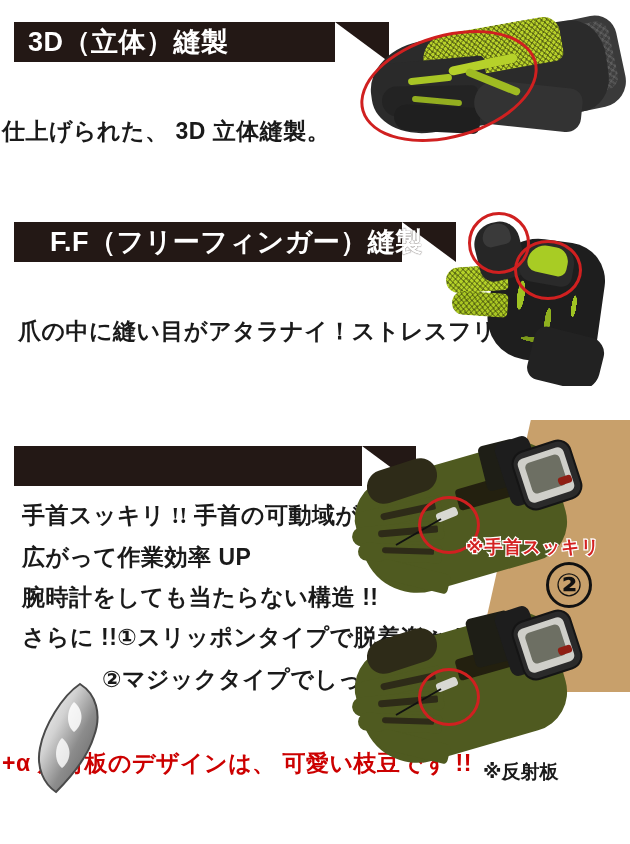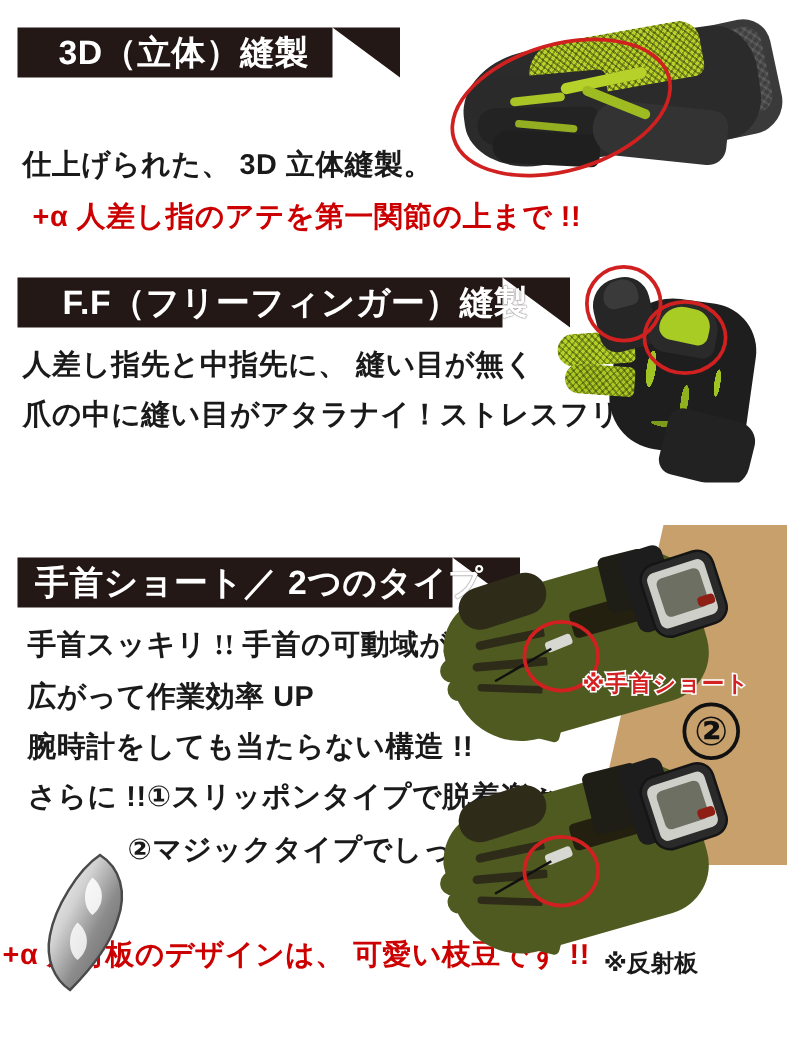--- a/index.html
+++ b/index.html
@@ -289,27 +289,26 @@
   }
 
   
   .pod { position: absolute; }
 </style>
 </head>
 <body>
 
 <div id="page">
 
-  <div class="banner" style="left:14px; top:22px; width:252px;justify-content:center;">
+  <div class="banner" style="left:14px; top:22px; width:321px;">
     <span class="banner-label">3D（立体）縫製</span>
     <span class="tail"></span>
   </div>
 
-  <div class="line" style="left:18px; top:120px;text-align:right;">仕上げられた、 3D 立体縫製。</div>
-  <div class="line red" style="left:26px; top:162px; font-size:23px;">+α  人差し指のアテを第一関節の上まで !!</div>
+  <div class="line" style="left:2px; top:120px;text-align:right;">仕上げられた、 3D 立体縫製。</div>
 
   <div class="photo g1-wrap">
     <div class="g1-cuff"></div>
     <div class="g1-cuff-tex"></div>
     <div class="g1-body"></div>
     <div class="g1-mesh"></div>
     <div class="g1-f1"></div>
     <div class="g1-f2"></div>
     <div class="g1-f3"></div>
     <div class="g1-thumb"></div>
@@ -318,39 +317,37 @@
     <div class="g1-acc3"></div>
     <div class="g1-acc4"></div>
     <div class="ann-ellipse" style="left:6px; top:32px; width:182px; height:104px; transform:rotate(-16deg);"></div>
   </div>
 
   <div class="banner" style="left:14px; top:222px; width:388px;padding-left:36px;">
     <span class="banner-label">F.F（フリーフィンガー）縫製</span>
     <span class="tail"></span>
   </div>
 
-  <div class="line" style="left:18px; top:280px;">人差し指先と中指先に、 縫い目が無く</div>
   <div class="line" style="left:18px; top:320px;">爪の中に縫い目がアタラナイ！ストレスフリー！</div>
 
   <div class="photo g2-wrap">
     <div class="g2-palm"></div>
     <div class="g2-veins"></div>
     <div class="g2-ring"></div>
     <div class="g2-pinky"></div>
     <div class="g2-idx"></div>
     <div class="g2-idx-tip"></div>
     <div class="g2-mid"></div>
     <div class="g2-mid-lime"></div>
     <div class="g2-cuff"></div>
     <div class="ann-ellipse" style="left:30px; top:16px; width:62px; height:62px;"></div>
     <div class="ann-ellipse" style="left:76px; top:44px; width:68px; height:60px;"></div>
   </div>
 
   <div class="banner" style="left:14px; top:446px; width:348px;">
-    <span class="banner-label">手首ショート／ 2つのタイプ</span>
     <span class="tail"></span>
   </div>
 
   <div class="line" style="left:22px; top:504px;font-family:Liberation Serif, serif;">手首スッキリ !! 手首の可動域が</div>
   <div class="line" style="left:22px; top:546px;">広がって作業効率 UP</div>
   <div class="line" style="left:22px; top:586px;">腕時計をしても当たらない構造 !!</div>
   <div class="line" style="left:22px; top:626px;">さらに !!①スリッポンタイプで脱着楽々 !!</div>
   <div class="line" style="left:102px; top:668px;">②マジックタイプでしっかりホールド !!</div>
   <div class="line red" style="left:2px; top:752px; font-size:23px;">+α  反射板のデザインは、 可愛い枝豆です !!</div>
 
@@ -408,19 +405,19 @@
     <div class="watch-band" style="left:150px; top:188px; width:36px; height:66px; transform:rotate(-18deg);"></div>
     <div class="watch-case" style="left:164px; top:194px; width:62px; height:62px; transform:rotate(-18deg);"></div>
     <div class="watch-silver" style="left:170px; top:202px; width:48px; height:46px; transform:rotate(-18deg);"></div>
     <div class="watch-face" style="left:176px; top:208px; width:36px; height:32px; transform:rotate(-18deg);"></div>
     <div class="watch-accent" style="left:206px; top:226px; width:14px; height:8px; transform:rotate(-18deg);"></div>
 
     <div class="ann-ellipse" style="left:66px; top:76px; width:62px; height:58px;"></div>
     <div class="ann-ellipse" style="left:66px; top:248px; width:62px; height:58px;"></div>
   </div>
 
-  <div class="img-note" style="left:466px; top:538px;">※手首ショート</div>
+  <div class="img-note" style="left:466px; top:538px;">※手首スッキリ</div>
 
   <div class="circle-num" style="left:546px; top:562px;">②</div>
 
   <div class="small-note" style="left:483px; top:762px;">※反射板</div>
 
 </div>
 
 </body></html>

